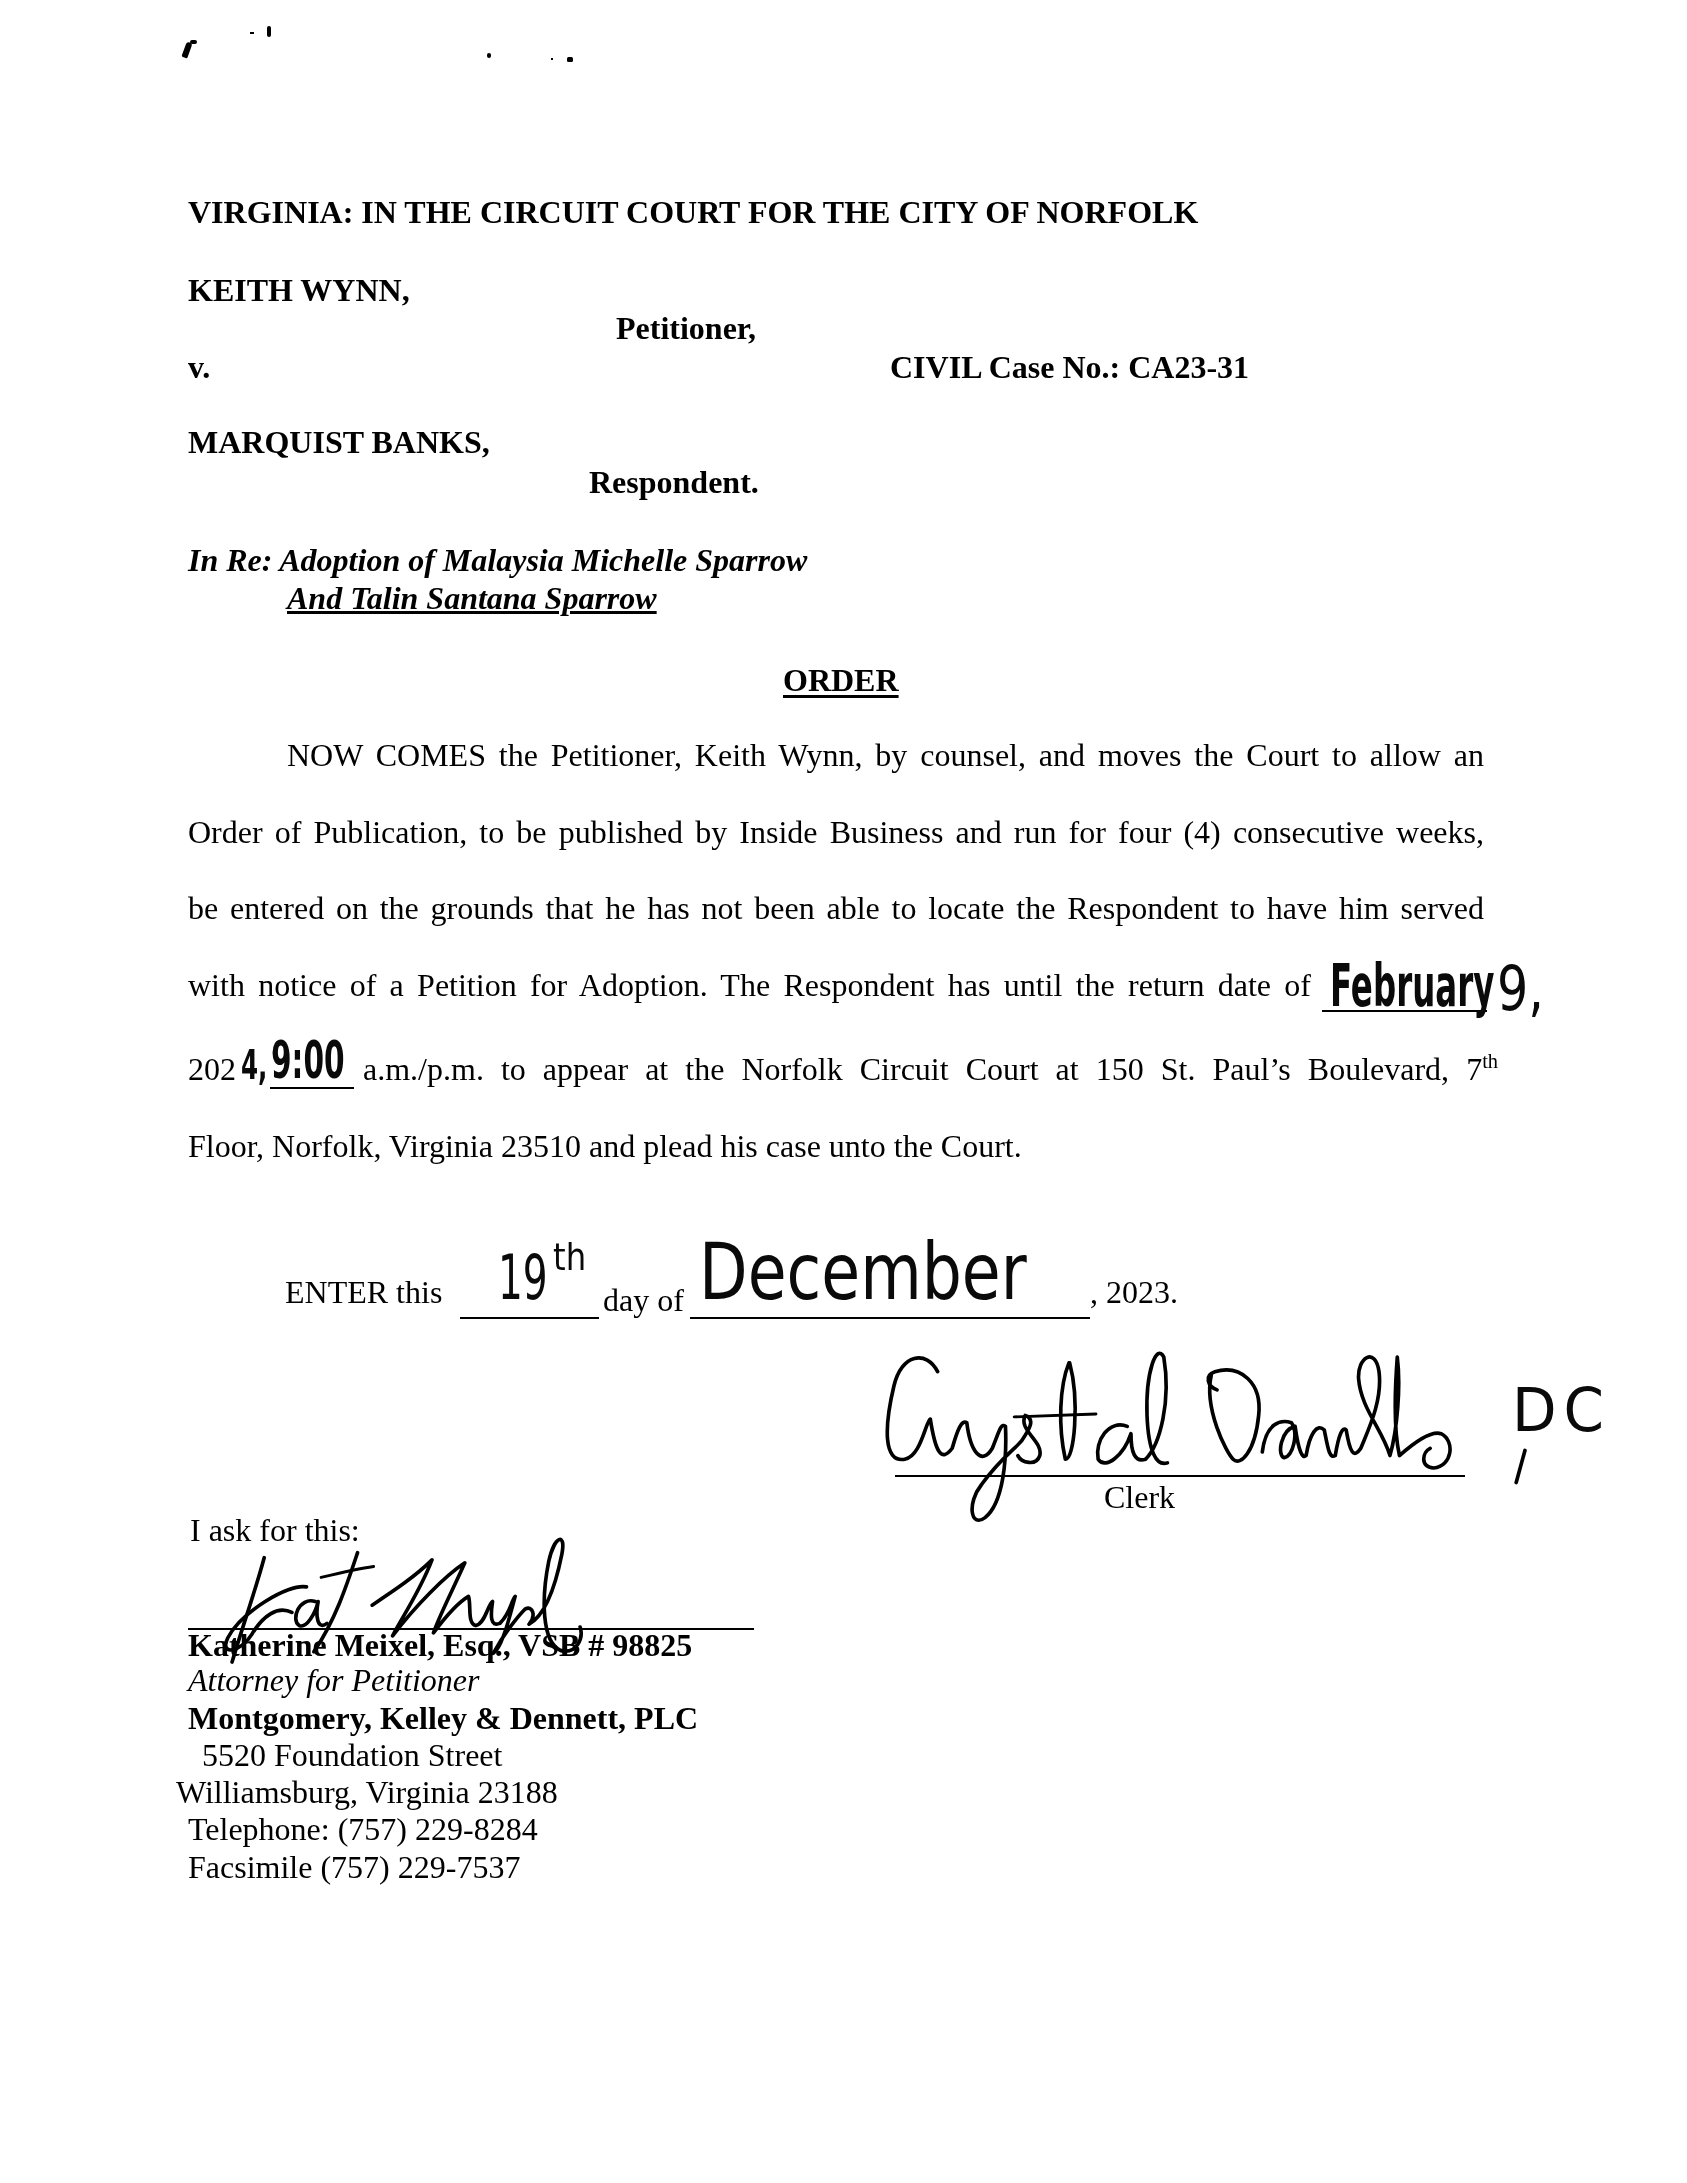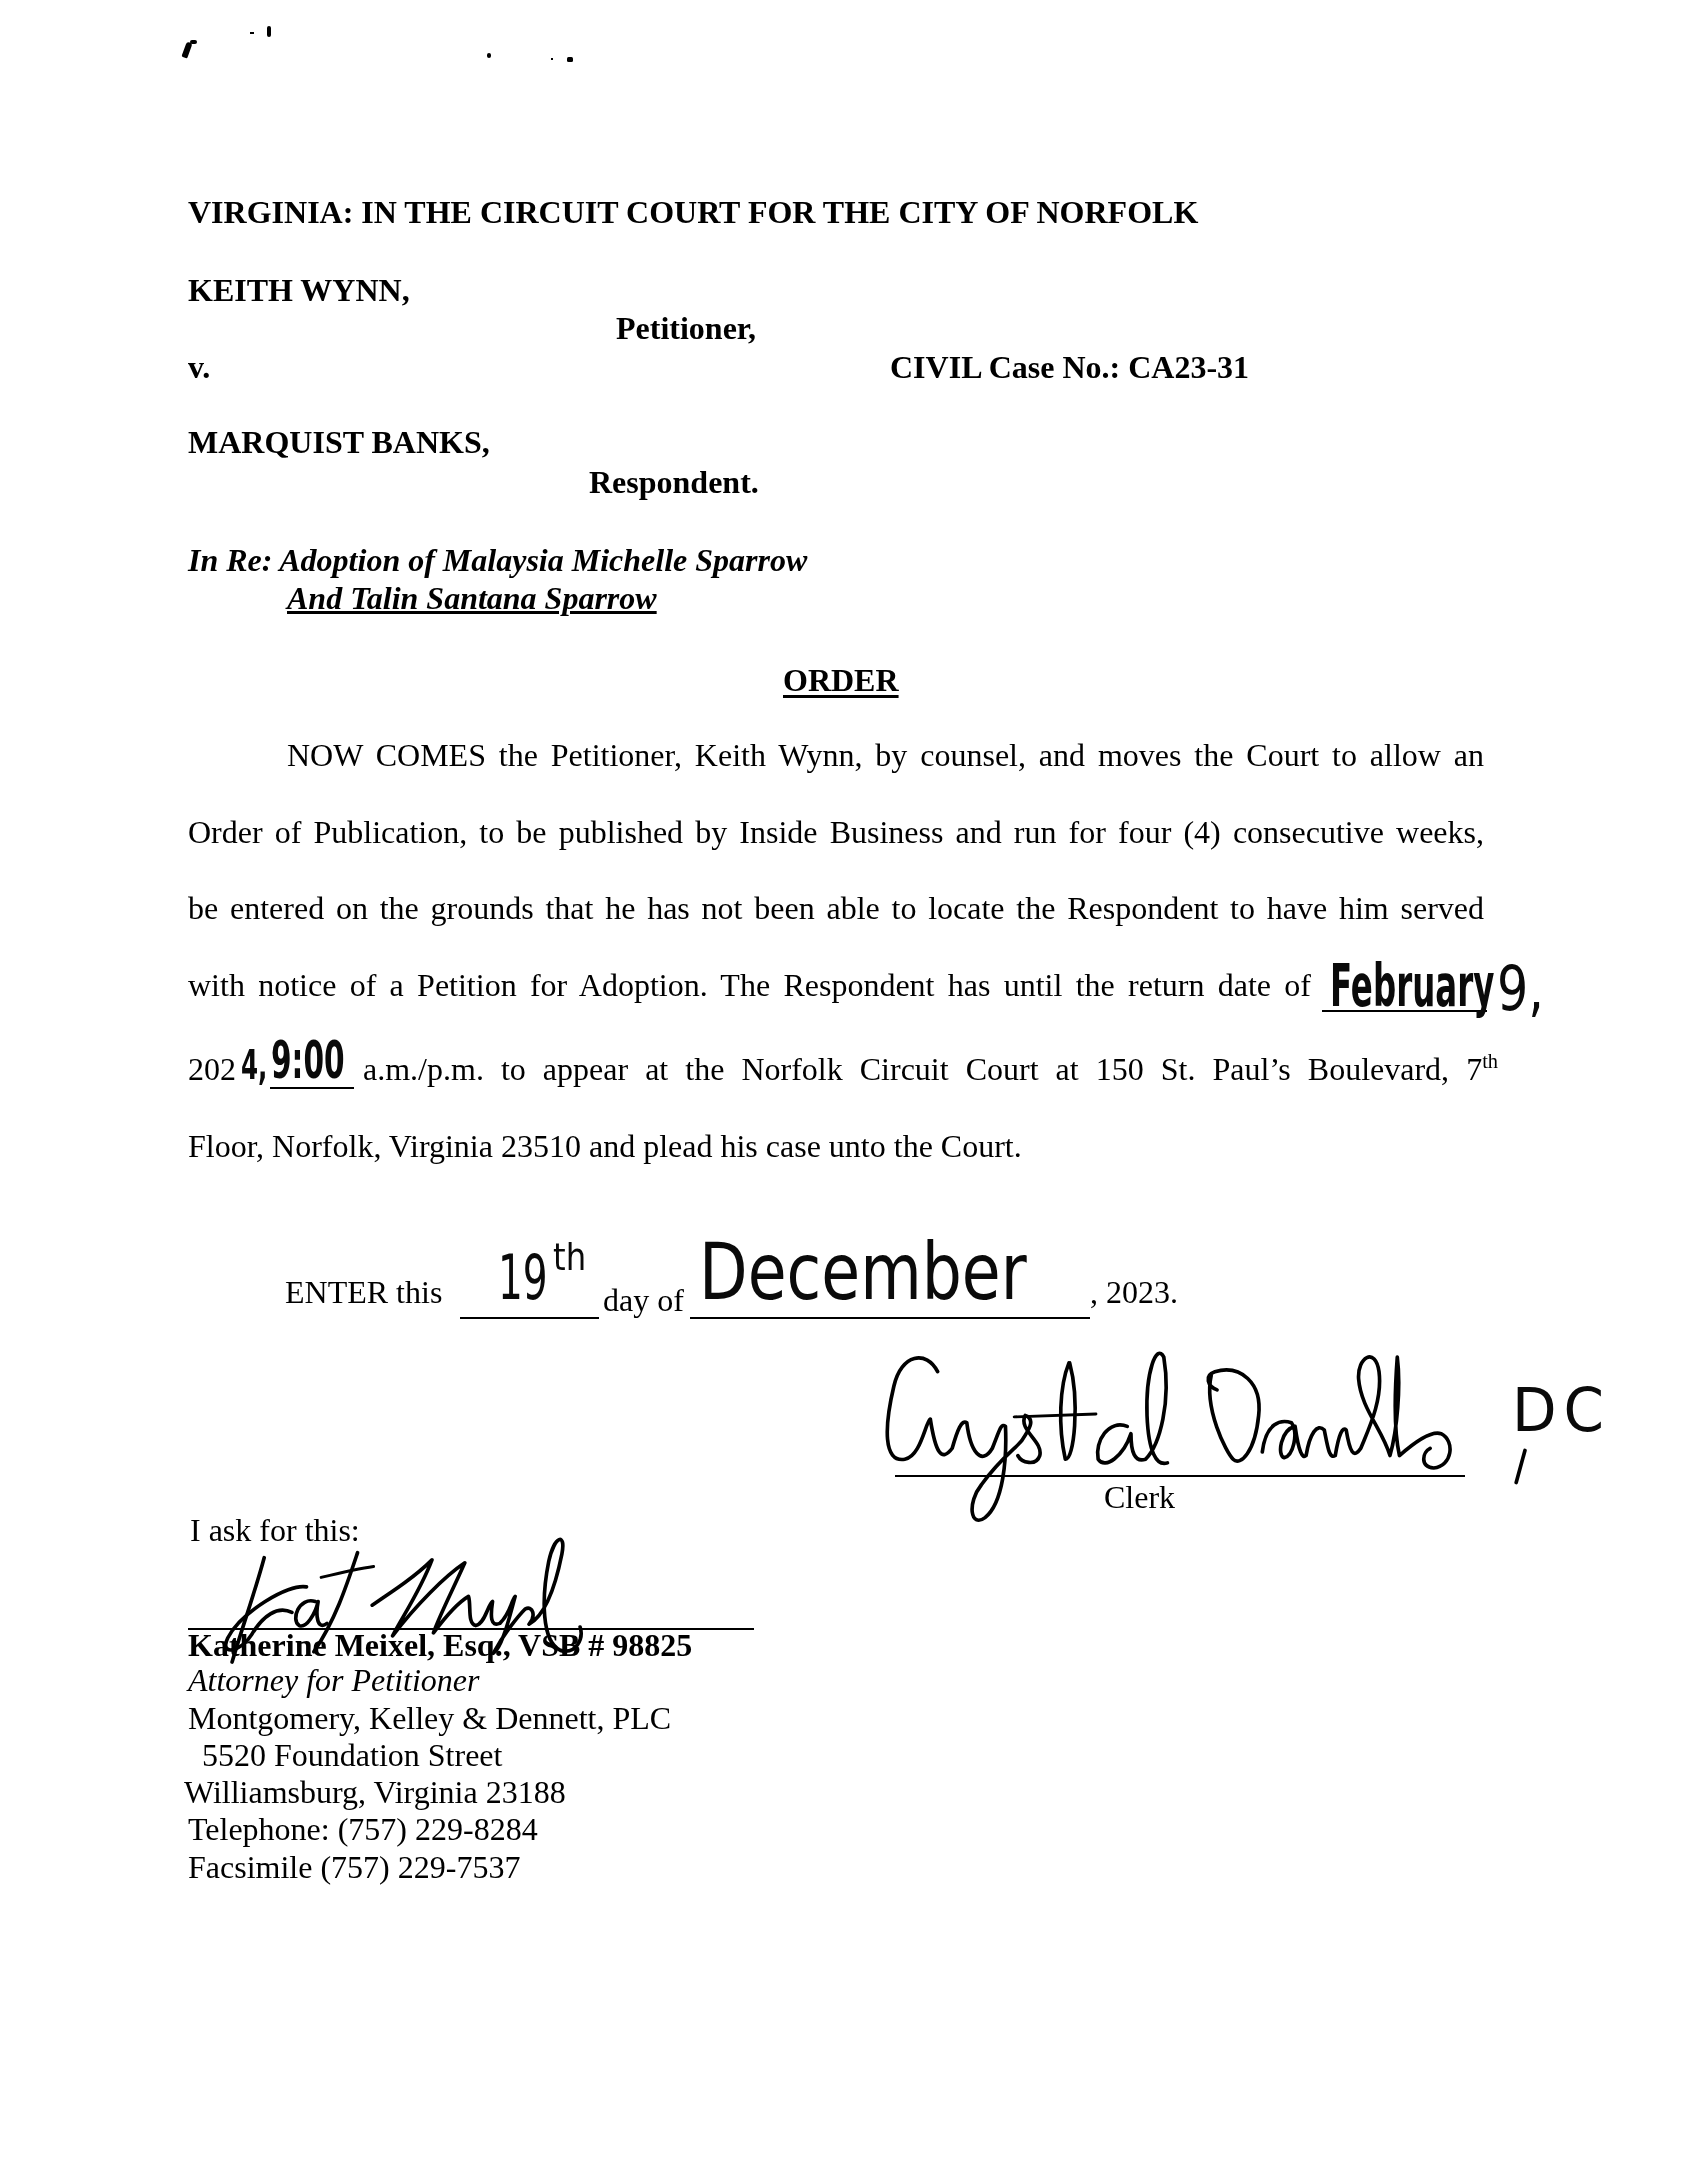--- a/index.html
+++ b/index.html
@@ -71,23 +71,23 @@
   <div class="t" style="left:1090px;top:1276px;">, 2023.</div>
 
   <div class="rule" style="left:895px;top:1475px;width:570px;"></div>
   <div class="t" style="left:1104px;top:1481px;">Clerk</div>
   <div class="hand" style="left:1512px;top:1379px;font-size:61px;letter-spacing:7.3px;transform:scaleX(0.95);font-weight:normal;">DC</div>
 
   <div class="t" style="left:190px;top:1514px;">I ask for this:</div>
   <div class="rule" style="left:188px;top:1628px;width:566px;"></div>
   <div class="t b" style="left:188px;top:1629px;">Katherine Meixel, Esq., VSB # 98825</div>
   <div class="t i" style="left:188px;top:1664px;">Attorney for Petitioner</div>
-  <div class="t" style="left:188px;top:1702px;">Montgomery, Kelley &amp; Dennett, PLC</div>
+  <div class="t" style="left:188px;top:1702px;font-weight:bold;">Montgomery, Kelley &amp; Dennett, PLC</div>
   <div class="t" style="left:202px;top:1739px;">5520 Foundation Street</div>
-  <div class="t" style="left:184px;top:1776px;">Williamsburg, Virginia 23188</div>
+  <div class="t" style="left:176px;top:1776px;">Williamsburg, Virginia 23188</div>
   <div class="t" style="left:188px;top:1813px;">Telephone: (757) 229-8284</div>
   <div class="t" style="left:188px;top:1851px;">Facsimile (757) 229-7537</div>
 
   <svg class="overlay" viewBox="0 0 2312 2992">
     <g>
       <title>Crystal Daniels</title>
       <path stroke-width="5" d="M1285,1880 C1270,1850 1235,1855 1225,1900 C1212,1955 1210,2005 1240,2000 C1262,1996 1268,1950 1275,1945 C1282,1990 1290,2005 1305,1985 C1312,1960 1318,1945 1325,1950 C1330,1990 1345,2010 1360,1985 C1370,1960 1372,1950 1378,1955 C1380,2000 1375,2060 1350,2080 C1330,2095 1325,2060 1345,2035 C1370,2000 1392,1985 1400,1975 C1410,1960 1420,1945 1405,1940 C1395,1960 1430,1975 1425,1995 C1420,2010 1400,2005 1395,1995"></path>
       <path stroke-width="5" d="M1465,1868 C1452,1900 1450,1955 1460,2000 C1472,2002 1480,1920 1466,1868"></path>
       <path stroke-width="4" d="M1390,1942 L1502,1938"></path>
       <path stroke-width="5" d="M1545,1955 C1520,1945 1500,1975 1505,2000 C1515,2015 1540,1995 1550,1965 C1550,1990 1555,2005 1570,2000 C1590,1980 1605,1920 1595,1860 C1585,1840 1570,1880 1572,1940 C1574,1990 1585,2010 1600,2005"></path>

